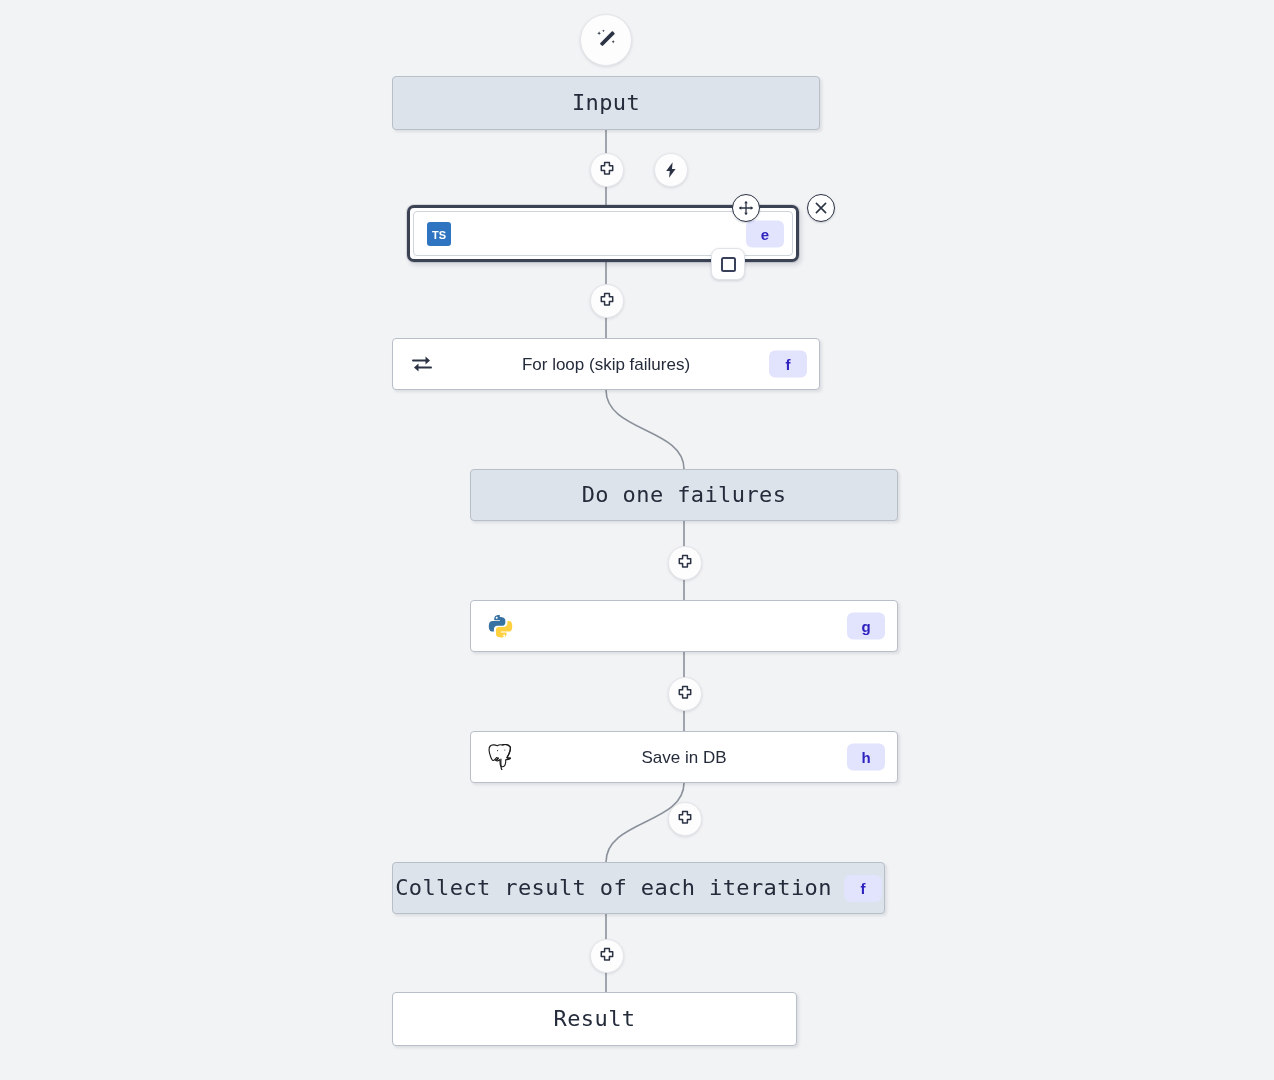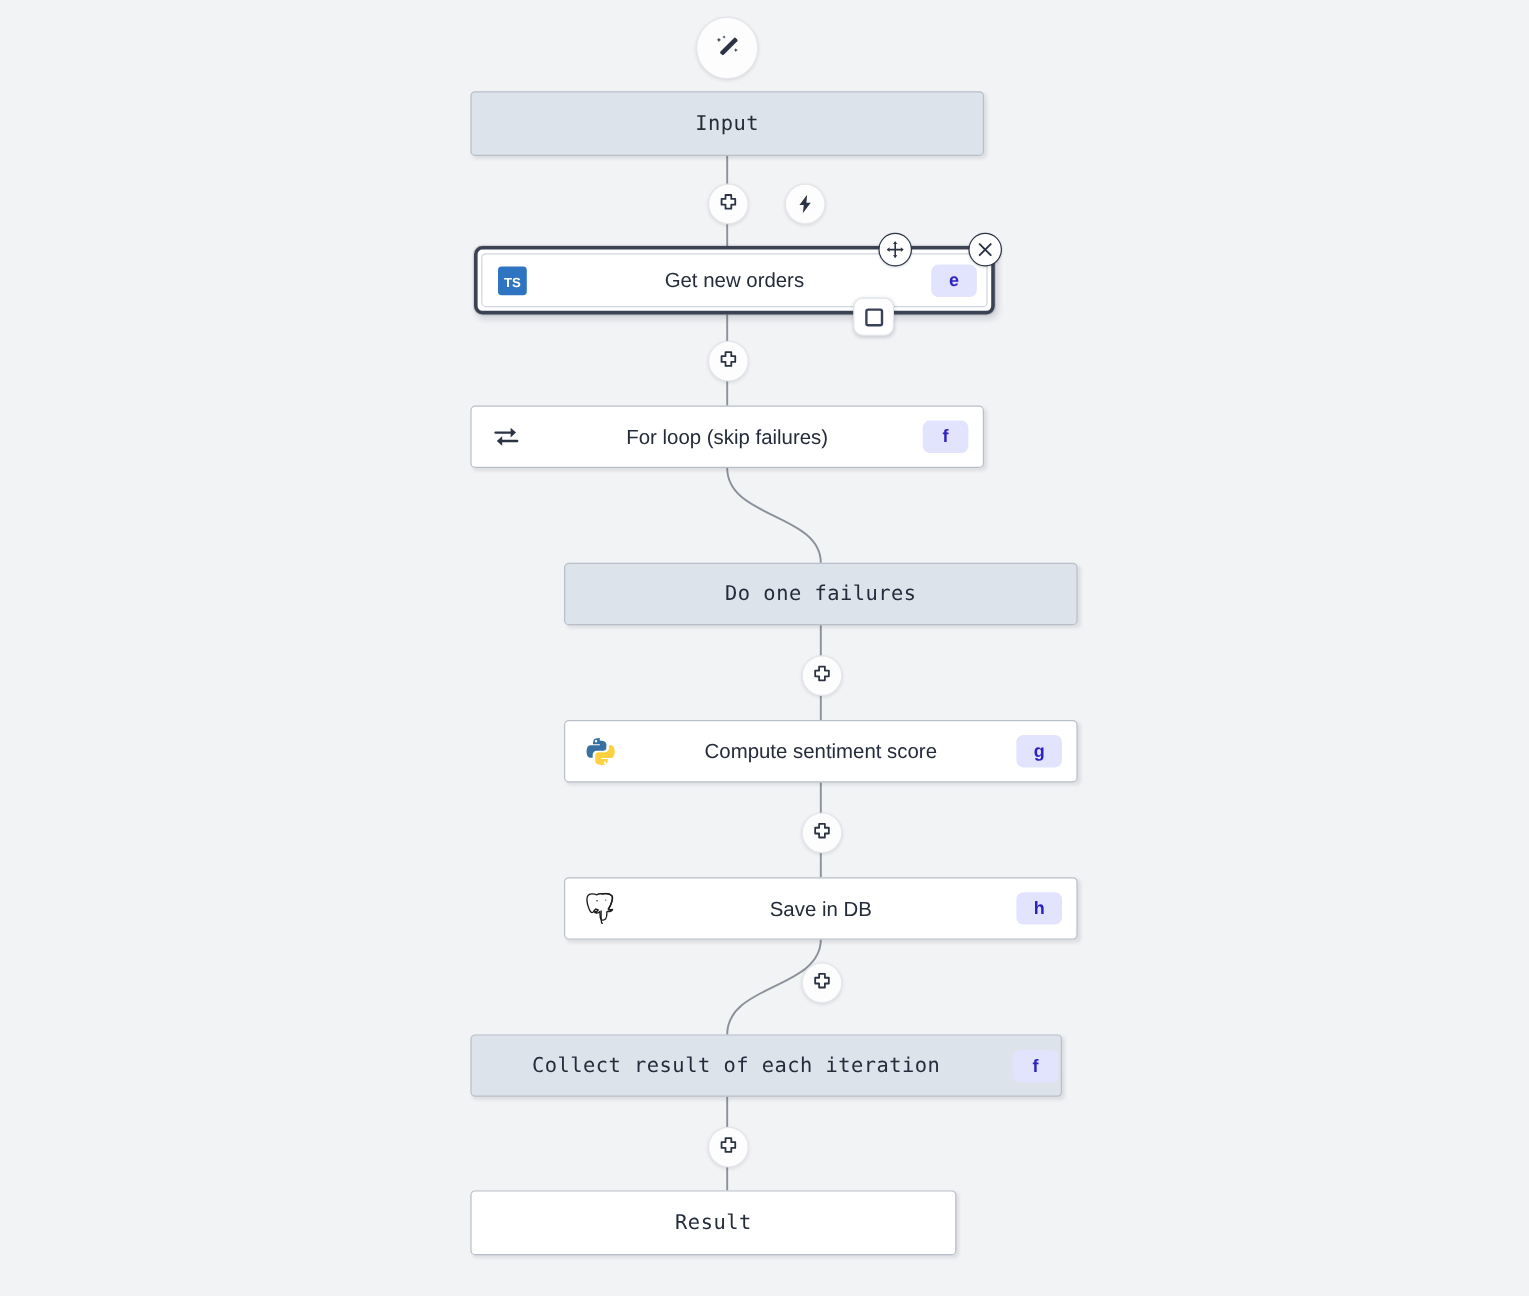--- a/index.html
+++ b/index.html
@@ -44,21 +44,21 @@
   .node-label {
     flex: 1 1 auto;
     text-align: center;
     color: #242b3a;
     font-size: 17px;
     line-height: 1;
     white-space: nowrap;
   }
   .node-label.mono {
     font-family: "DejaVu Sans Mono", "Liberation Mono", monospace;
-    font-size: 17px;
+    font-size: 22px;
     letter-spacing: .4px;
   }
   .node-label.sans {
     font-family: "Liberation Sans", sans-serif;
     font-size: 17px;
   }
   
   .node .lead-icon {
     position: absolute;
     left: 16px;
@@ -168,29 +168,28 @@
       <path d="M684,783 C684,824 606,820 606,862"></path>
 
       <path d="M606,914 L606,992"></path>
     </g>
   </svg>
 
   <div id="node-layer">
       <div class="node grey" style="left: 392px; top: 76px; width: 428px; height: 54px;">
         <span class="node-label mono">Input</span>
       </div>
-      <div class="node selected" style="left: 395px; top: 205px; width: 434px; height: 57px;">
+      <div class="node selected" style="left: 407px; top: 205px; width: 392px; height: 57px;">
         <div class="inner-line"></div>
         <span class="lead-icon">
           <svg width="26" height="26" viewBox="0 0 26 26">
             <rect x="1" y="1" width="24" height="24" rx="3" fill="#2f74c0"></rect>
             <text x="13" y="18" font-family="&quot;Liberation Sans&quot;, sans-serif" font-size="11" font-weight="bold" fill="#ffffff" text-anchor="middle">TS</text>
           </svg>
         </span>
-        <span class="node-label sans" style="padding-left: 26px; padding-right: 26px;">Get new orders</span>
         <span class="badge">e</span>
       </div>
       <div class="node white" style="left: 392px; top: 338px; width: 428px; height: 52px;">
         <span class="lead-icon">
           <svg width="26" height="26" viewBox="0 0 26 26">
             <g stroke="#2b3345" stroke-width="2" fill="none" stroke-linecap="round" stroke-linejoin="round">
               <path d="M4 9.5h14"></path>
               <path d="M22 16.5H8"></path>
             </g>
             <path d="M16.5 5.5L21 9.5l-4.5 4z" fill="#2b3345"></path>
@@ -203,21 +202,20 @@
       <div class="node grey" style="left: 470px; top: 469px; width: 428px; height: 52px;">
         <span class="node-label mono">Do one failures</span>
       </div>
       <div class="node white" style="left: 470px; top: 600px; width: 428px; height: 52px;">
         <span class="lead-icon">
           <svg width="26" height="26" viewBox="0 0 26 26">
             <path d="M12.8 2c-2.7 0-4.6.6-5.2 1.9-.4.9-.4 2.2-.4 3.3h5.7v.9H5.3c-1.5 0-2.8.9-3.2 2.6-.4 1.9-.4 3.1 0 5.1.4 1.6 1.3 2.7 2.8 2.7h2v-2.6c0-1.7 1.5-3.2 3.2-3.2h5.6c1.4 0 2.6-1.2 2.6-2.6V7.2c0-1.4-1.2-2.5-2.6-2.8-.9-.2-1.9-.4-2.9-.4zm-3.1 1.7c.6 0 1 .5 1 1.1s-.4 1-1 1c-.6 0-1-.5-1-1s.4-1.1 1-1.1z" fill="#3771a1"></path>
             <path d="M20.4 8.1v2.5c0 1.8-1.5 3.3-3.2 3.3h-5.6c-1.4 0-2.6 1.2-2.6 2.6v4.9c0 1.4 1.2 2.2 2.6 2.6 1.7.5 3.3.6 5.3 0 1.3-.4 2.6-1.1 2.6-2.6v-2h-5.6v-.8h8.4c1.5 0 2.1-1.1 2.6-2.7.5-1.7.5-3.3 0-5.1-.4-1.6-1.1-2.7-2.6-2.7h-2zm-3.2 13.5c.6 0 1 .5 1 1s-.4 1.1-1 1.1c-.6 0-1-.5-1-1.1s.4-1 1-1z" fill="#ffd141"></path>
           </svg>
         </span>
-        <span class="node-label sans" style="padding-left: 26px; padding-right: 26px;">Compute sentiment score</span>
         <span class="badge">g</span>
       </div>
       <div class="node white" style="left: 470px; top: 731px; width: 428px; height: 52px; justify-content: center;">
         <span class="lead-icon">
           <svg width="26" height="26" viewBox="0 0 26 26">
             <g fill="none" stroke="#1b1b1b" stroke-width="1.15" stroke-linecap="round" stroke-linejoin="round">
               <path d="M18.6 16.9c.15-1.3.1-1.5 1.05-1.3l.25.02c.73.03 1.69-.12 2.25-.38 1.21-.56 1.93-1.5.73-1.25-2.73.56-2.92-.36-2.92-.36 2.88-4.28 4.09-9.7 3.05-11.03C20.17-.7 15.3.93 15.22.98l-.03.01a9.8 9.8 0 0 0-1.84-.19c-1.25-.02-2.2.33-2.92.87 0 0-8.76-3.6-8.35 4.54.09 1.73 2.48 13.1 5.34 9.66 1.05-1.26 2.06-2.33 2.06-2.33.51.34 1.13.51 1.77.45l.05-.04c-.02.16-.1.31.1.53-.74.83-.52.97-2 1.28-1.5.3-.62.86-.04.99.7.17 2.33.42 3.43-1.1l-.04.18c.29.23.28 1.67.32 2.7.04 1.03.11 2 .32 2.56.21.57.45 2.04 2.38 1.63 1.61-.35 2.85-.85 2.96-5.51"></path>
               <path d="M22.88 13.98c-2.73.56-2.92-.36-2.92-.36 2.88-4.28 4.09-9.7 3.05-11.03C20.17-.7 15.3.93 15.22.98"></path>
               <path d="M13.93 15.03c-.12 4.3.03 8.62.44 9.67.42 1.05 1.3 3.43 3.23 3.02"></path>
             </g>

